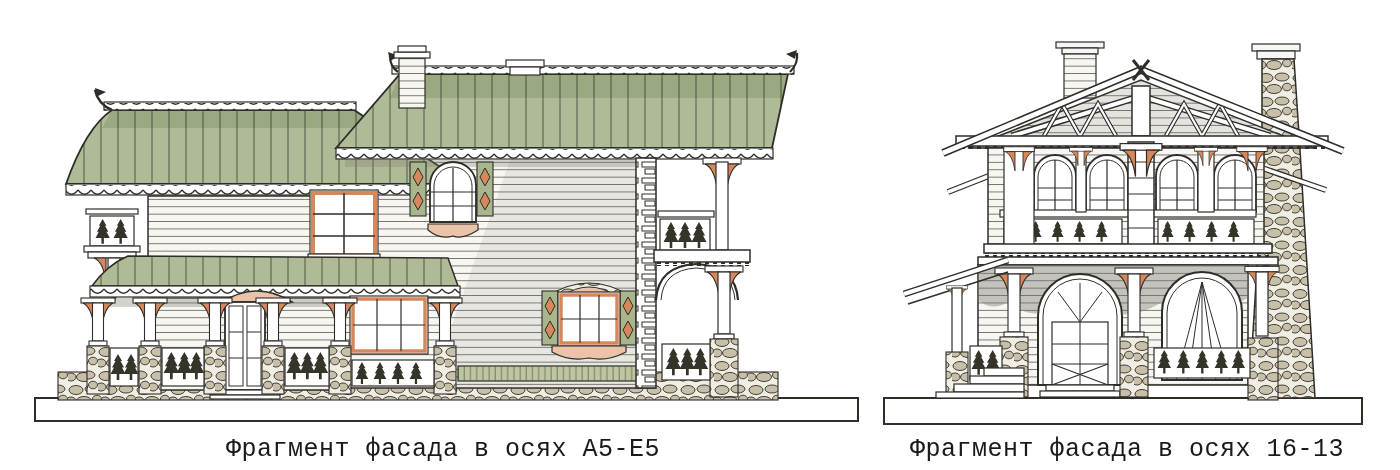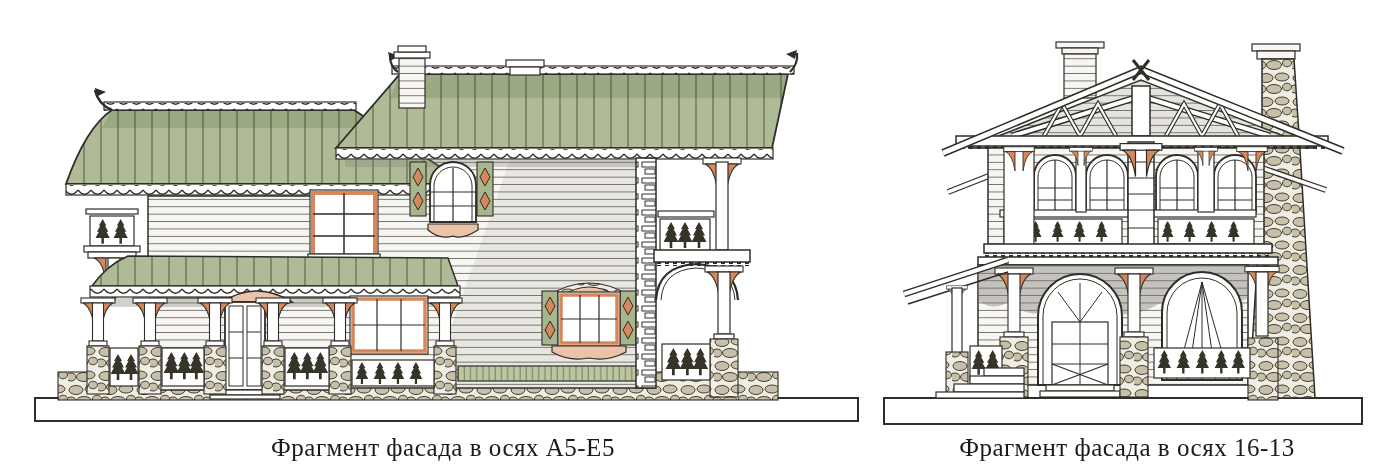--- a/index.html
+++ b/index.html
@@ -2,21 +2,21 @@
 <html style="--paper: #ffffff; --line: #2f2d28; --wall: #f7f6f2; --roof: #afbb97; --roof-dark: #85976b; --accent: #d6885c; --blush: #eac3a9; --stone: #c7bfa8; --stone-joint: #f0ede3; --shutter: #a8b68d; --lattice: #bcc6a1; --tree: #363329; --shadow: #7e7a72; --caption: #1a1a1a;"><head>
 <meta charset="utf-8">
 <style>
   :root{
     --paper:#ffffff; --line:#2f2d28; --wall:#f7f6f2; --roof:#afbb97; --roof-dark:#85976b;
     --accent:#d6885c; --blush:#eac3a9; --stone:#c7bfa8; --stone-joint:#f0ede3;
     --shutter:#a8b68d; --lattice:#bcc6a1; --tree:#363329; --shadow:#7e7a72; --caption:#1a1a1a;
   }
   html,body{margin:0;padding:0;background:var(--paper);}
   .stage{position:relative;width:1400px;height:470px;background:var(--paper);overflow:hidden;
-         font-family:Liberation Serif, serif;}
+         font-family:Liberation Mono, monospace;}
   svg{display:block}
   .ln{stroke:var(--line);stroke-width:1.1;}
   .sw1{stroke-width:1;} .sw12{stroke-width:1.2;} .sw15{stroke-width:1.5;} .sw18{stroke-width:1.8;}
   .sw2{stroke-width:2;} .sw22{stroke-width:2.2;} .sw25{stroke-width:2.5;} .sw3{stroke-width:3;}
   .f-white{fill:#ffffff;} .f-wall{fill:var(--wall);} .f-none{fill:none;}
   .f-roof{fill:var(--roof);} .f-roofd{fill:var(--roof-dark);}
   .f-acc{fill:var(--accent);} .f-blush{fill:var(--blush);}
   .f-tree{fill:var(--tree);stroke:none;}
   .oframe{fill:none;stroke:var(--accent);}
   .shade{fill:var(--shadow);stroke:none;}

